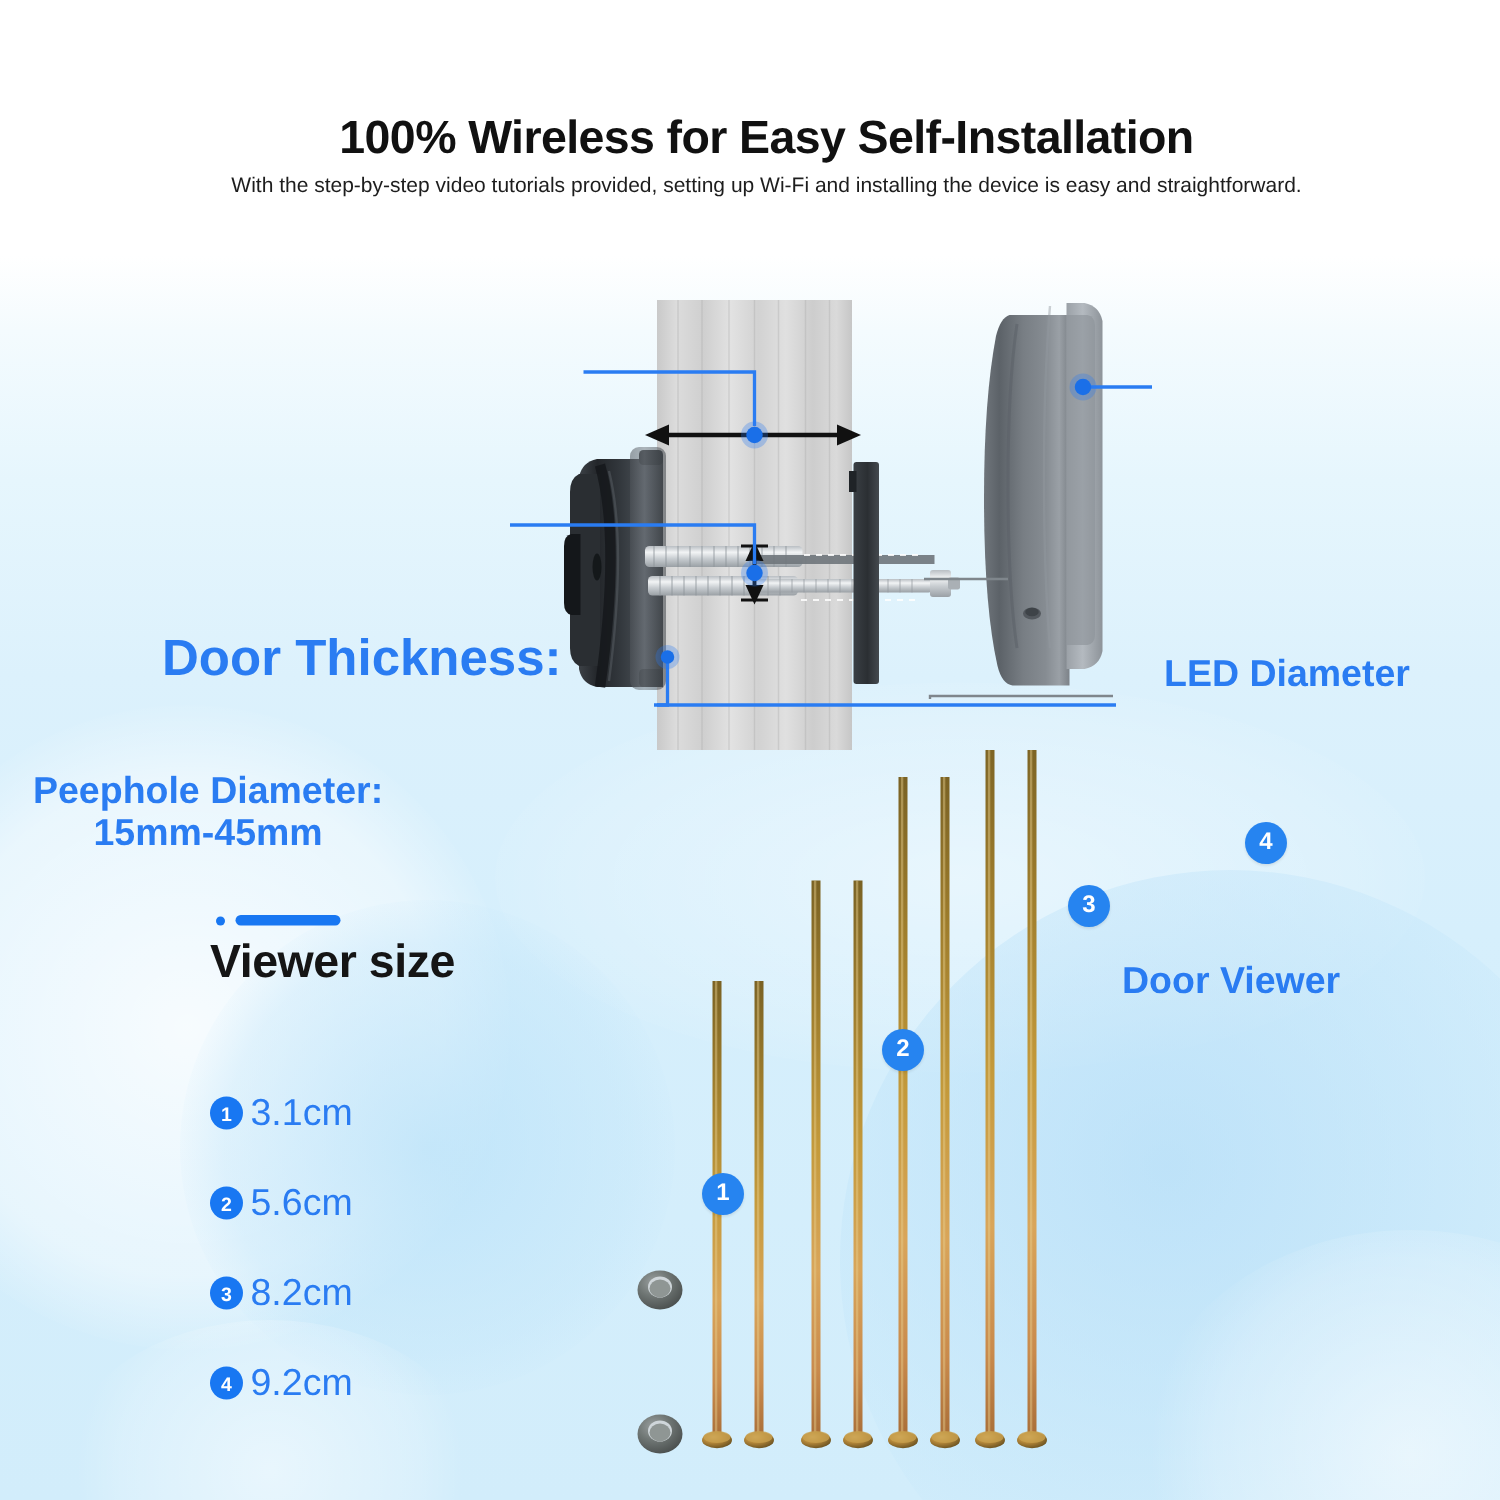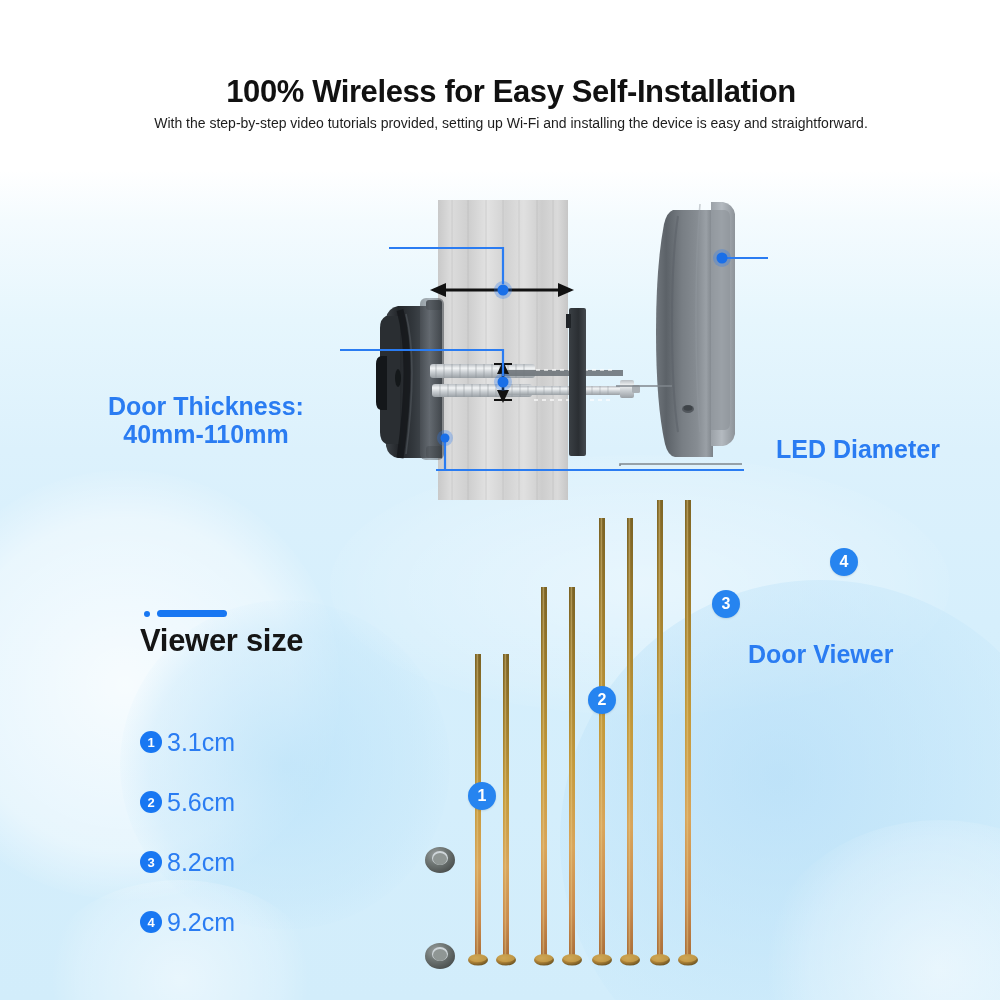--- a/index.html
+++ b/index.html
@@ -86,21 +86,21 @@
   .diagram svg { display: block; }
 
   .callout-text {
     position: absolute;
     color: #2a7cf2;
     font-weight: bold;
     line-height: 1.12;
     white-space: nowrap;
   }
   .callout-left { text-align: center; }
-  .cl-door   { left: 108px; top: 212px; font-size: 25px; }
+  .cl-door   { left: 108px; top: 240px; font-size: 34px; text-align: right; }
   .cl-peep   { left: 22px;  top: 333px; font-size: 25px; }
   .cl-led    { left: 776px; top: 255px; font-size: 25px; }
   .cl-viewer { left: 748px; top: 460px; font-size: 25px; }
 
   
   .screws-head {
     position: absolute;
     left: 140px; top: 610px;
   }
   .head-deco {
@@ -377,24 +377,25 @@
         <circle cx="503" cy="202" r="5.5" fill="#1a6fe8"></circle>
         <circle cx="722" cy="78" r="9" fill="#2a7cf2" opacity="0.30"></circle>
         <circle cx="722" cy="78" r="5.5" fill="#1a6fe8"></circle>
         <circle cx="445" cy="258" r="8" fill="#2a7cf2" opacity="0.30"></circle>
         <circle cx="445" cy="258" r="4.5" fill="#1a6fe8"></circle>
       </g>
     </svg>
 
     <div class="callout-text callout-left cl-door">
       <div>Door Thickness:</div>
-      <div>40mm-110mm</div>
     </div>
 
     <div class="callout-text callout-left cl-peep">
+      <div>Peephole Diameter:</div>
+      <div>15mm-45mm</div>
     </div>
 
     <div class="callout-text cl-led">LED Diameter</div>
 
     <div class="callout-text cl-viewer">Door Viewer</div>
   </div>
 
   <div class="screws-head">
     <div class="head-deco">
       <span class="deco-dot"></span>

